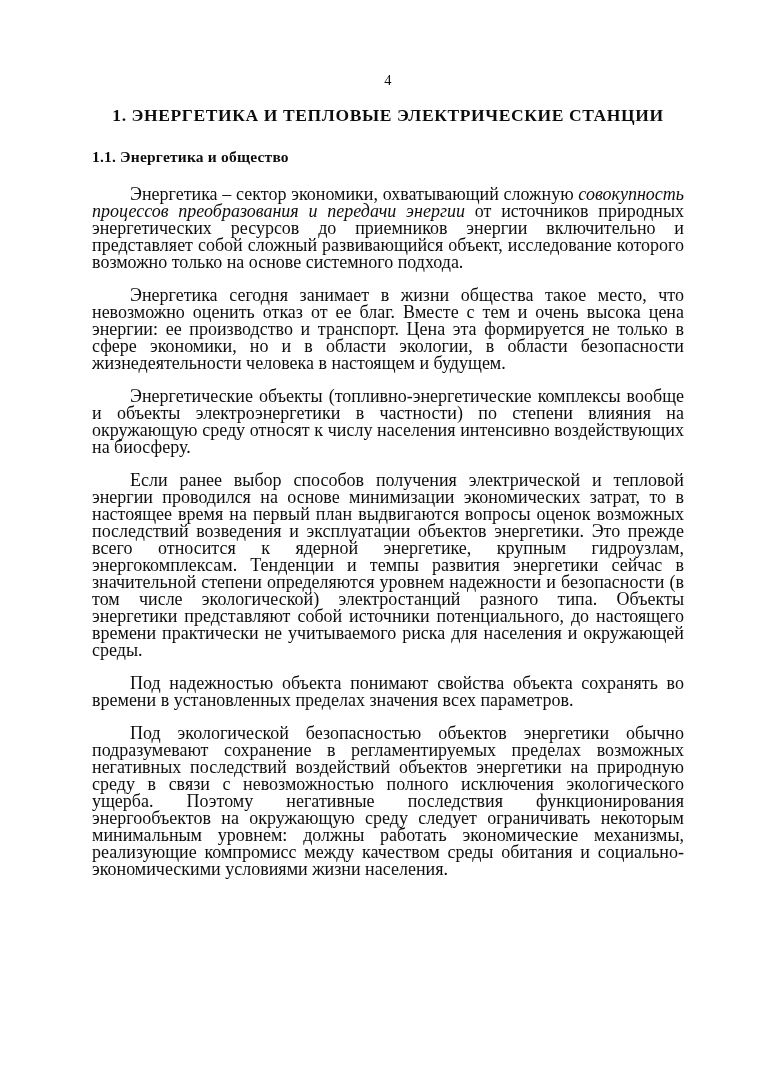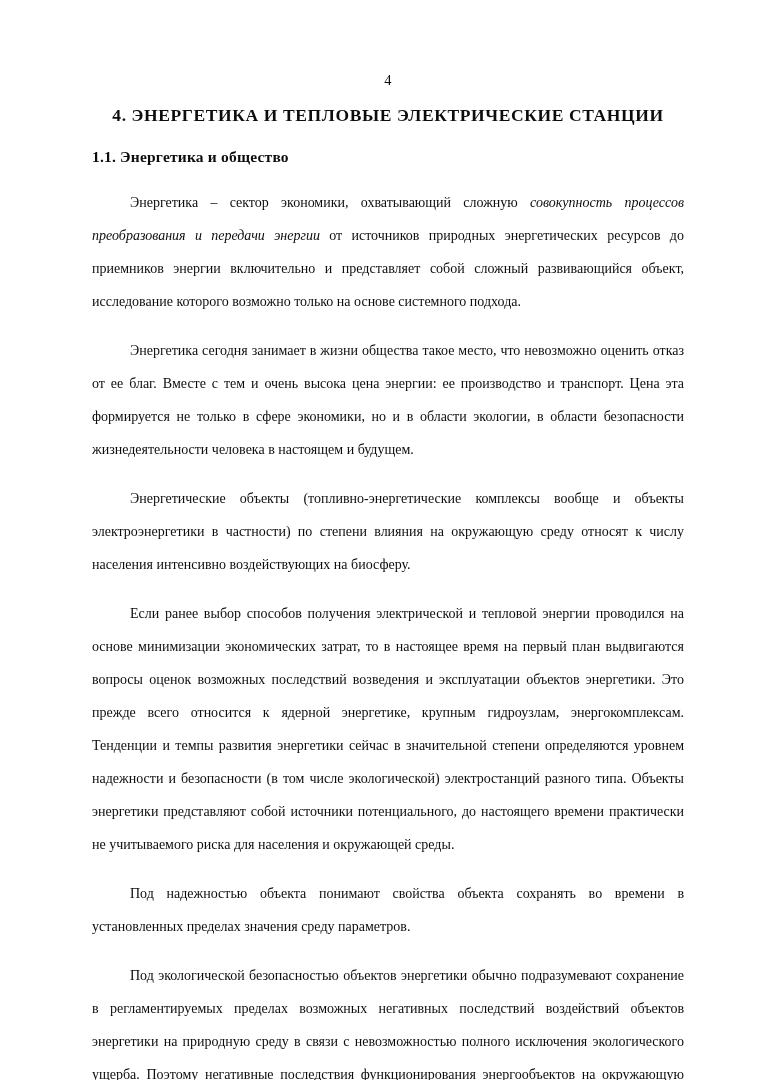--- a/index.html
+++ b/index.html
@@ -40,50 +40,50 @@
     text-align: left;
     font-weight: bold;
     font-size: 15.5px;
     margin: 0 0 20px 0;
     letter-spacing: 0.2px;
   }
   p.para {
     margin: 0 0 0 0;
     text-align: justify;
     text-justify: inter-word;
-    font-size: 14px;
-    line-height: 33px;
+    font-size: 18px;
+    line-height: 17px;
     text-indent: 38px;
     hyphens: none;
   }
   p.para + p.para {
     margin-top: 16px;
   }
   .ital {
     font-style: italic;
   }
 </style>
 </head>
 <body>
 
 <div class="page">
   <div class="content">
 
     <div class="page-number">4</div>
 
-    <h1 class="chapter-title">4. ЭНЕРГЕТИКА И ТЕПЛОВЫЕ ЭЛЕКТРИЧЕСКИЕ СТАНЦИИ</h1>
+    <h1 class="chapter-title">1. ЭНЕРГЕТИКА И ТЕПЛОВЫЕ ЭЛЕКТРИЧЕСКИЕ СТАНЦИИ</h1>
 
     <h2 class="section-title">1.1. Энергетика и общество</h2>
 
     <p class="para"><span>Энергетика – сектор экономики, охватывающий сложную </span><span class="ital">совокупность процессов преобразования и передачи энергии</span><span> от источников природных энергетических ресурсов до приемников энергии включительно и представляет собой сложный развивающийся объект, исследование которого возможно только на основе системного подхода.</span></p>
 
     <p class="para">Энергетика сегодня занимает в жизни общества такое место, что невозможно оценить отказ от ее благ. Вместе с тем и очень высока цена энергии: ее производство и транспорт. Цена эта формируется не только в сфере экономики, но и в области экологии, в области безопасности жизнедеятельности человека в настоящем и будущем.</p>
 
     <p class="para">Энергетические объекты (топливно-энергетические комплексы вообще и объекты электроэнергетики в частности) по степени влияния на окружающую среду относят к числу населения интенсивно воздействующих на биосферу.</p>
 
     <p class="para">Если ранее выбор способов получения электрической и тепловой энергии проводился на основе минимизации экономических затрат, то в настоящее время на первый план выдвигаются вопросы оценок возможных последствий возведения и эксплуатации объектов энергетики. Это прежде всего относится к ядерной энергетике, крупным гидроузлам, энергокомплексам. Тенденции и темпы развития энергетики сейчас в значительной степени определяются уровнем надежности и безопасности (в том числе экологической) электростанций разного типа. Объекты энергетики представляют собой источники потенциального, до настоящего времени практически не учитываемого риска для населения и окружающей среды.</p>
 
-    <p class="para">Под надежностью объекта понимают свойства объекта сохранять во времени в установленных пределах значения среду параметров.</p>
+    <p class="para">Под надежностью объекта понимают свойства объекта сохранять во времени в установленных пределах значения всех параметров.</p>
 
     <p class="para">Под экологической безопасностью объектов энергетики обычно подразумевают сохранение в регламентируемых пределах возможных негативных последствий воздействий объектов энергетики на природную среду в связи с невозможностью полного исключения экологического ущерба. Поэтому негативные последствия функционирования энергообъектов на окружающую среду следует ограничивать некоторым минимальным уровнем: должны работать экономические механизмы, реализующие компромисс между качеством среды обитания и социально-экономическими условиями жизни населения.</p>
 
   </div>
 </div>
 
 </body></html>

